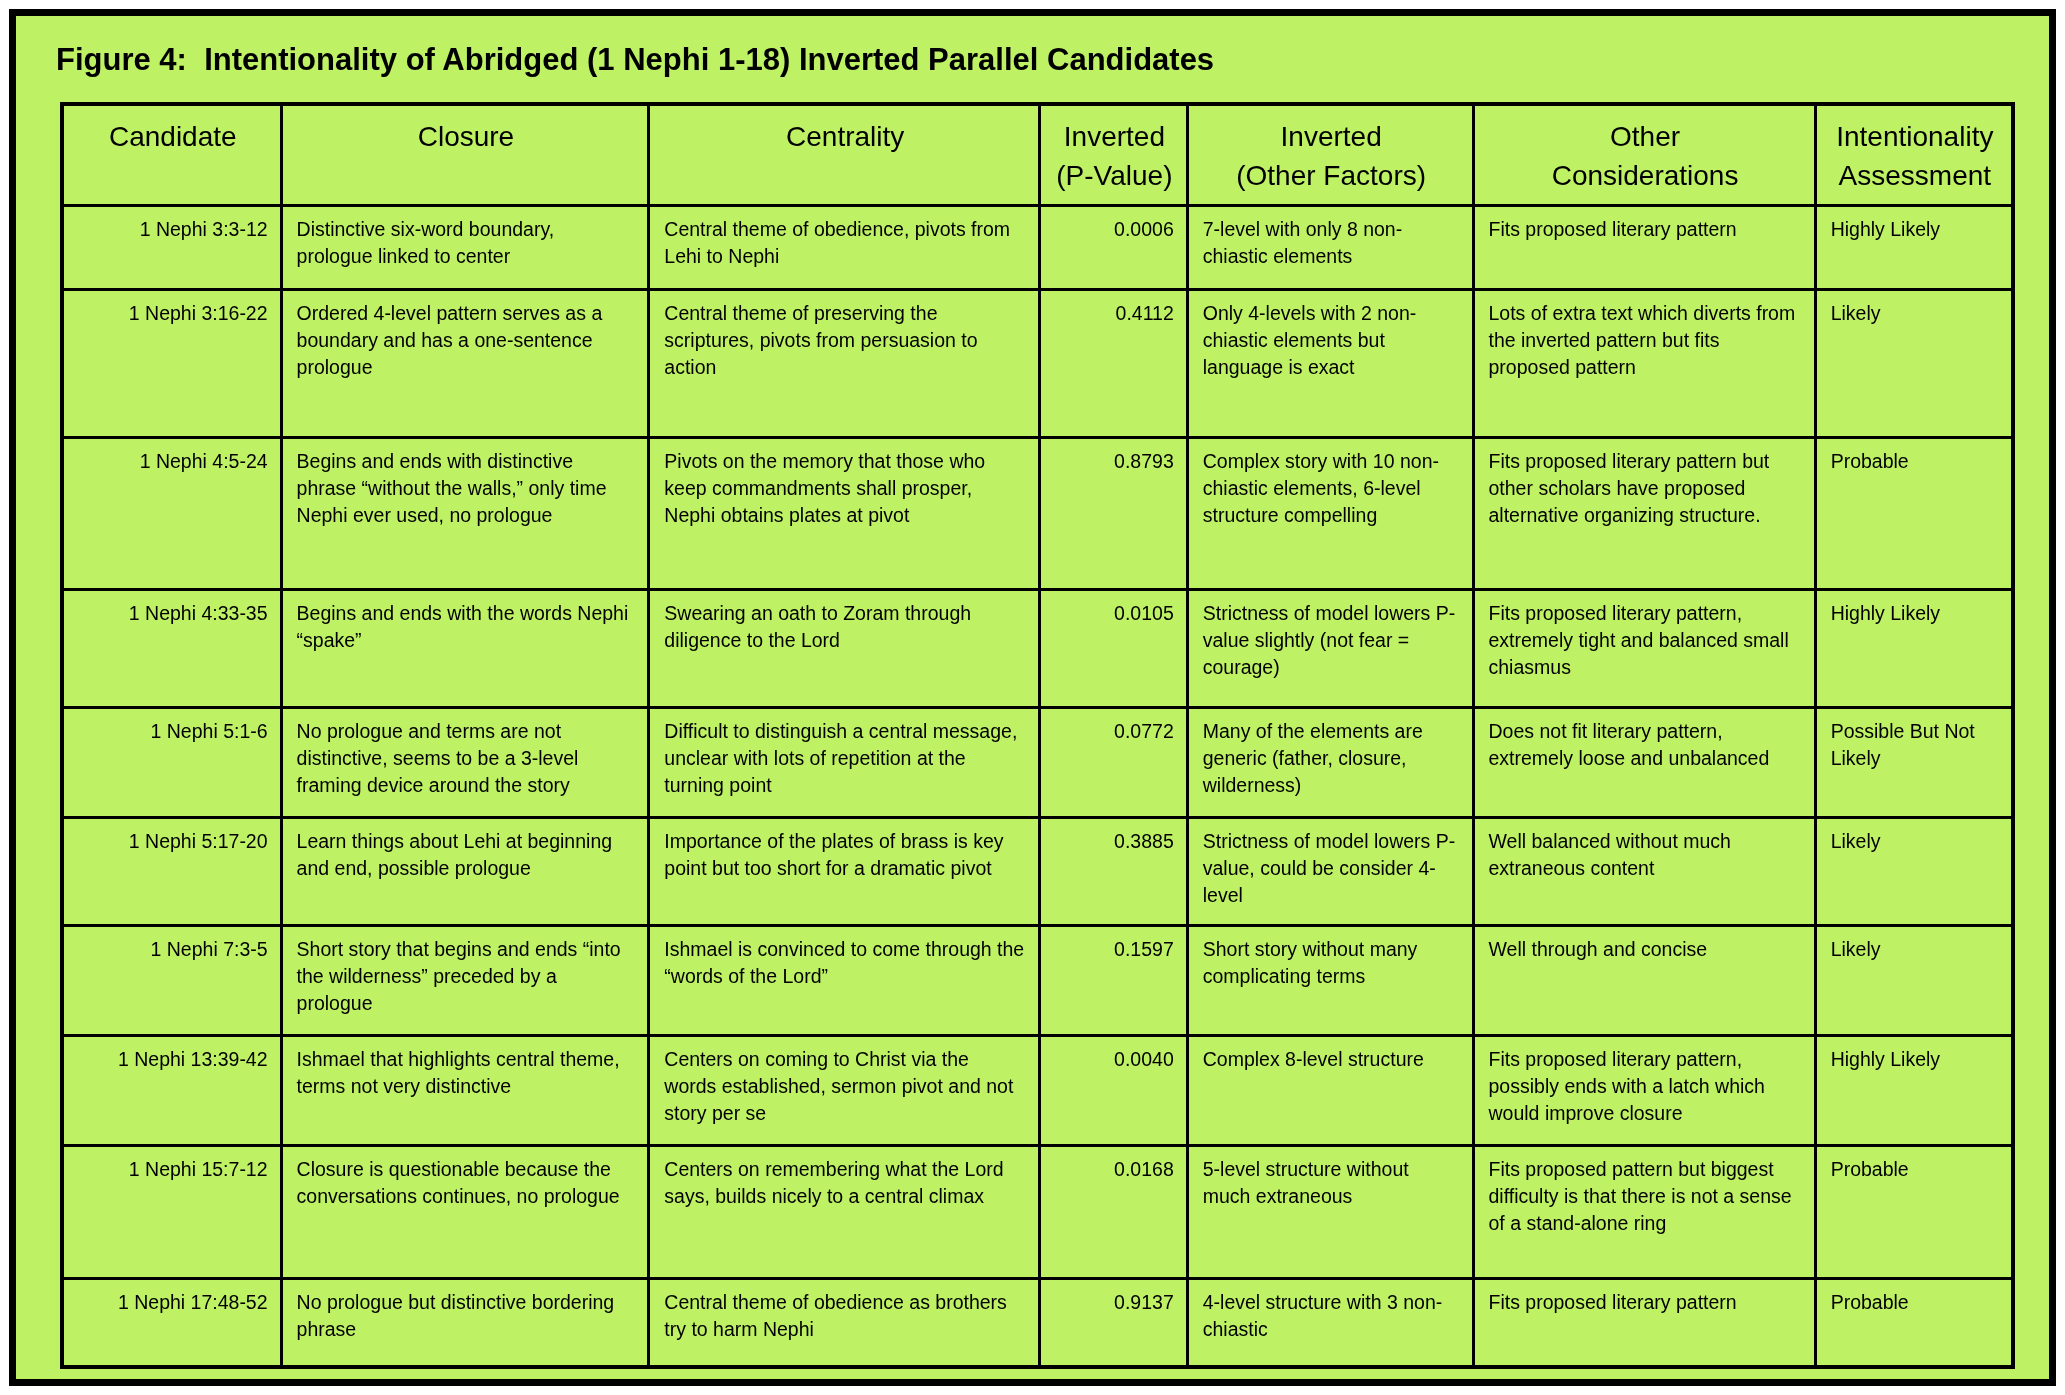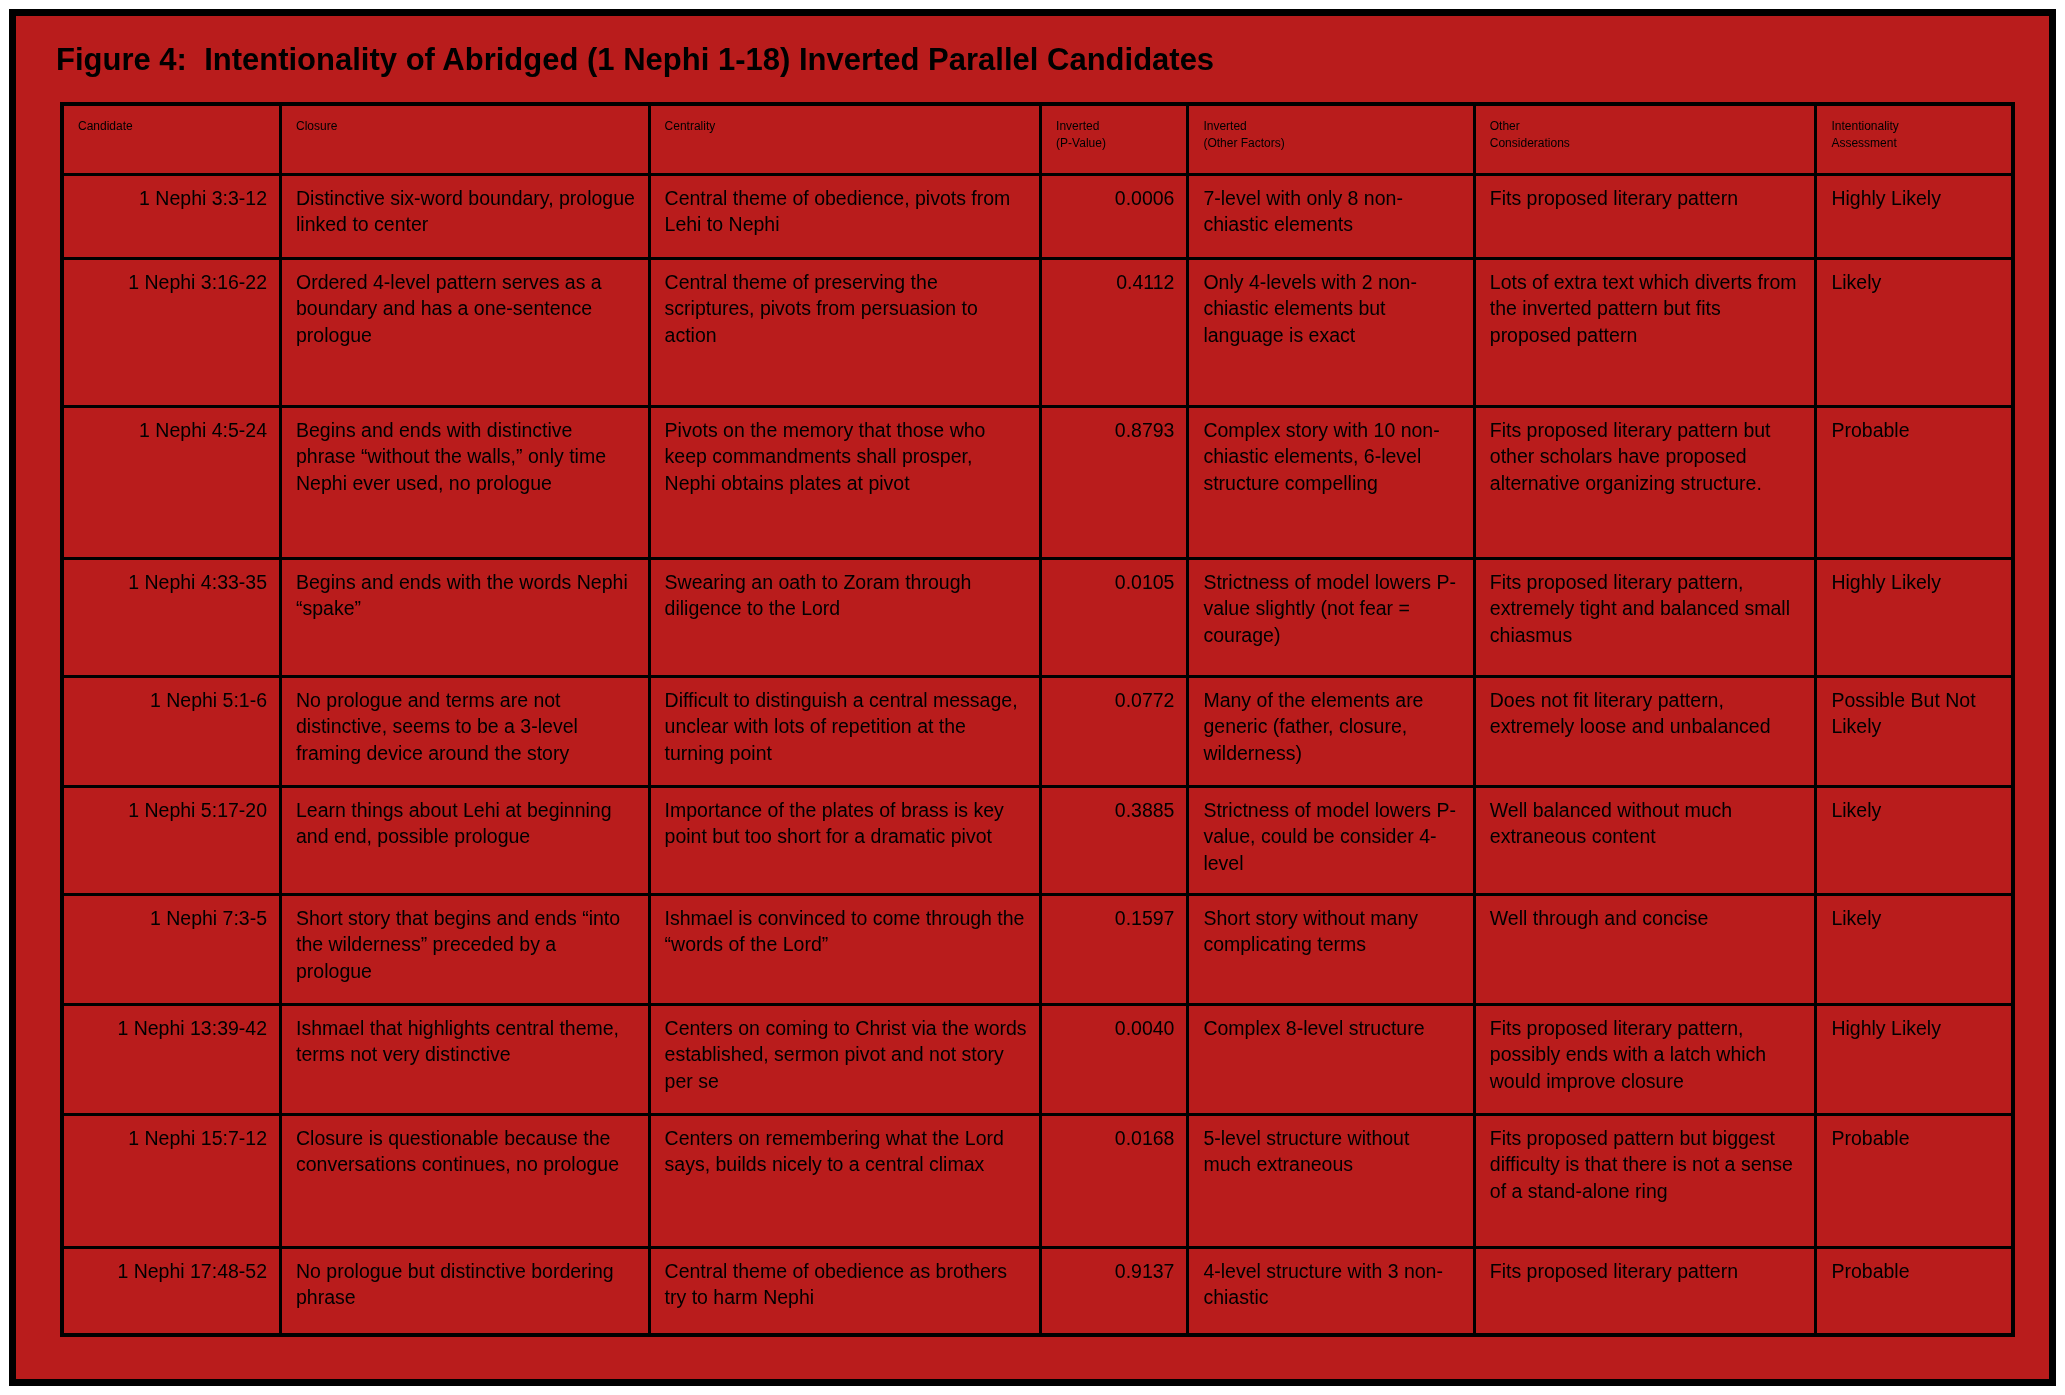--- a/index.html
+++ b/index.html
@@ -14,21 +14,21 @@
     width: 2065px;
     height: 1395px;
     padding: 9px;
     background: #ffffff;
   }
   .figure-frame {
     width: 100%;
     height: 100%;
     border: 7px solid #000000;
     padding: 16px 34px 20px 38px;
-    background: #b91c1c;
+    background: #bef264;
   }
   .figure-title {
     font-size: 31px;
     font-weight: bold;
     white-space: pre-wrap;
     letter-spacing: 0px;
     margin: 10px 0 24px 2px;
   }
   table.candidates {
     border-collapse: collapse;
@@ -40,23 +40,23 @@
   table.candidates td {
     border: 3px solid #000000;
     vertical-align: top;
     font-size: 19.5px;
     line-height: 1.38;
     padding: 9px 12px 9px 14px;
     overflow: hidden;
   }
   table.candidates th {
     font-weight: normal;
-    text-align: left;
+    text-align: center;
     white-space: pre-line;
-    font-size: 12px;
+    font-size: 28px;
     padding-top: 12px;
   }
   tr.header-row { height: 70px; }
   td.center { text-align: right; }
   tr.rh1  { height: 84px; }
   tr.rh2  { height: 148px; }
   tr.rh3  { height: 152px; }
   tr.rh4  { height: 118px; }
   tr.rh5  { height: 110px; }
   tr.rh6  { height: 108px; }

